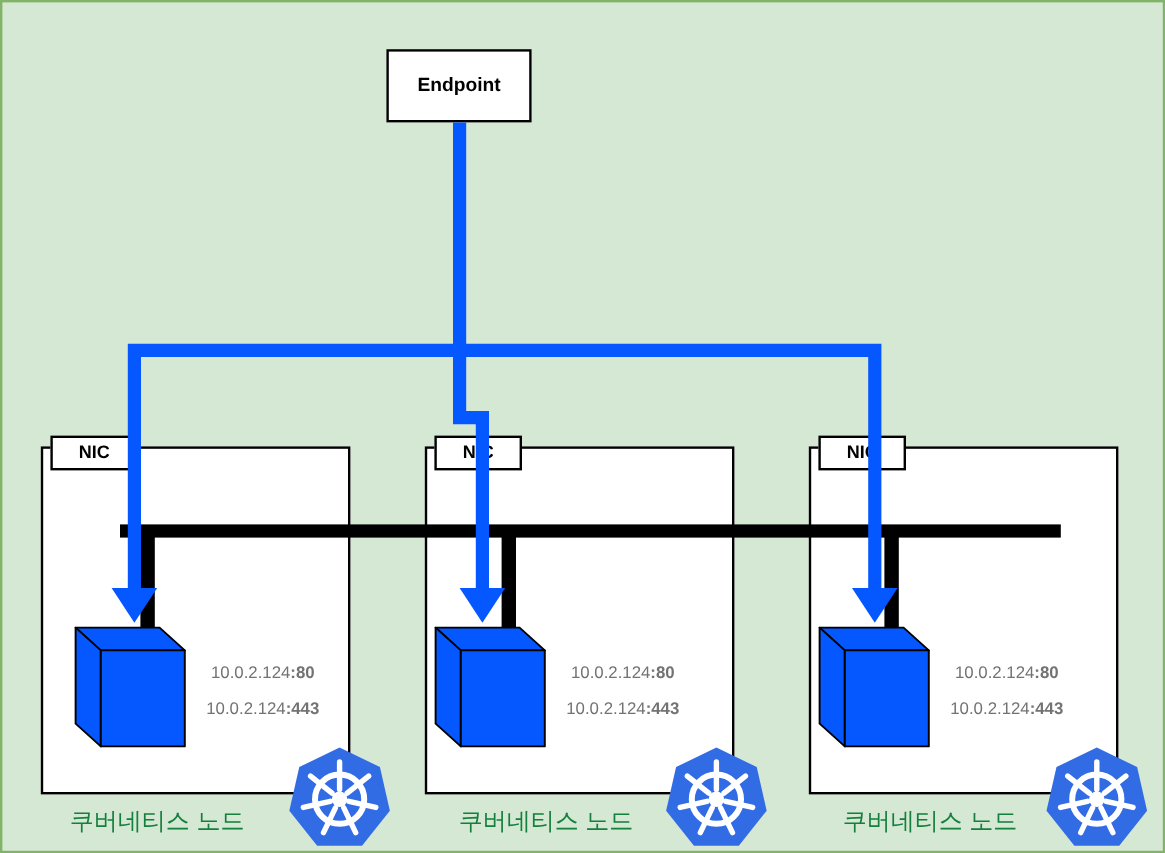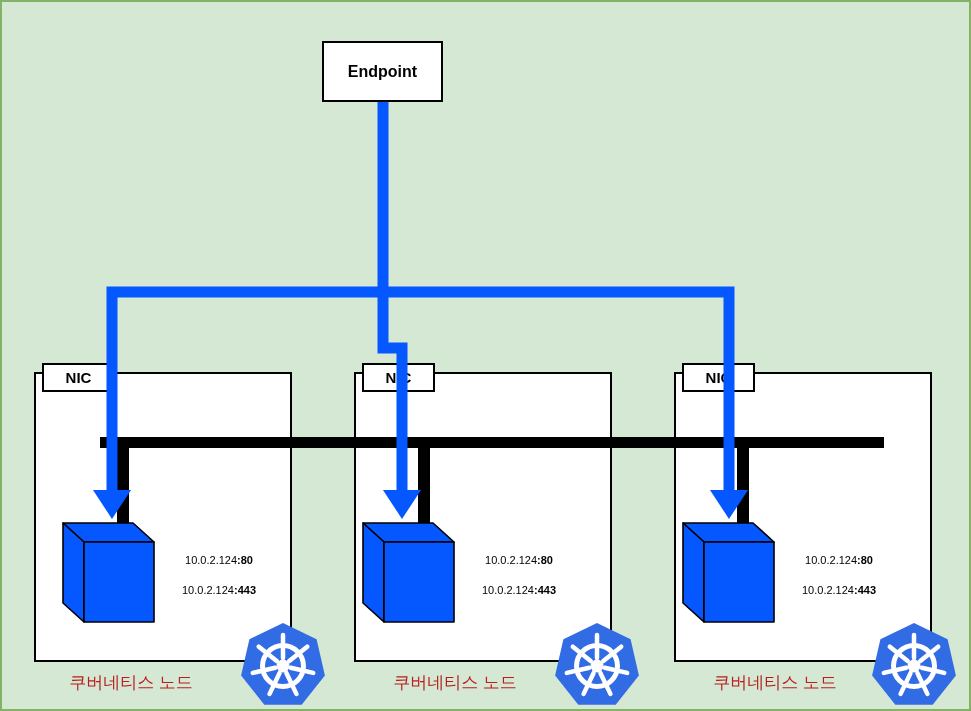--- a/index.html
+++ b/index.html
@@ -38,25 +38,25 @@
   .nic-box{
     position:absolute;top:361px;width:73px;height:29px;
     background:#fff;border:2px solid #000;
     display:flex;align-items:center;justify-content:center;
     font-weight:bold;font-size:15px;color:#000;
   }
   .nic1{left:40px;} .nic2{left:360px;} .nic3{left:680px;}
 
   .pod-ips{position:absolute;top:543px;width:118px;text-align:center;}
   .pod1{left:158px;} .pod2{left:458px;} .pod3{left:778px;}
-  .pod-ips .iprow{height:30px;line-height:30px;font-size:11px;color:#000000;white-space:nowrap;}
+  .pod-ips .iprow{height:30px;line-height:30px;font-size:14px;color:#737373;white-space:nowrap;}
 
   .caption{
     position:absolute;top:669px;width:160px;text-align:center;
-    font-size:17px;color:#b91c1c;white-space:nowrap;
+    font-size:20px;color:#15803d;white-space:nowrap;
   }
   .cap1{left:49px;} .cap2{left:373px;} .cap3{left:693px;}
 
   .blue-line{fill:none;stroke:var(--connector-blue,#0557ff);stroke-width:11;stroke-linejoin:miter;}
   .blue-arrow{fill:var(--connector-blue,#0557ff);}
   .bus{fill:var(--bus-black,#000);}
   .cube{fill:var(--cube-blue,#0557ff);stroke:#000;stroke-width:1.6;stroke-linejoin:round;}
   .k8s-hept{fill:var(--kubernetes-blue,#326ce5);}
   .k8s-white{stroke:#fff;fill:none;}
 </style>

